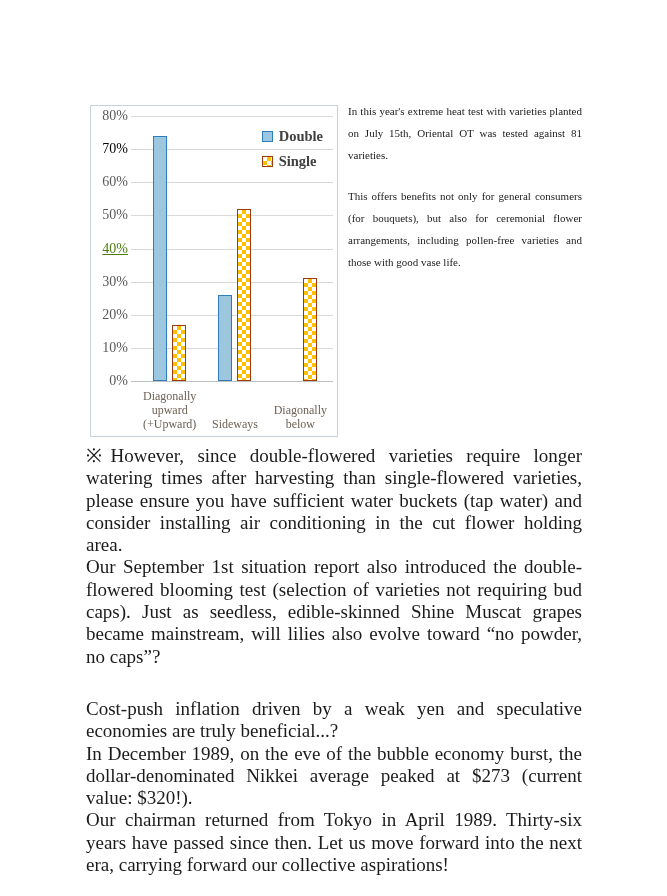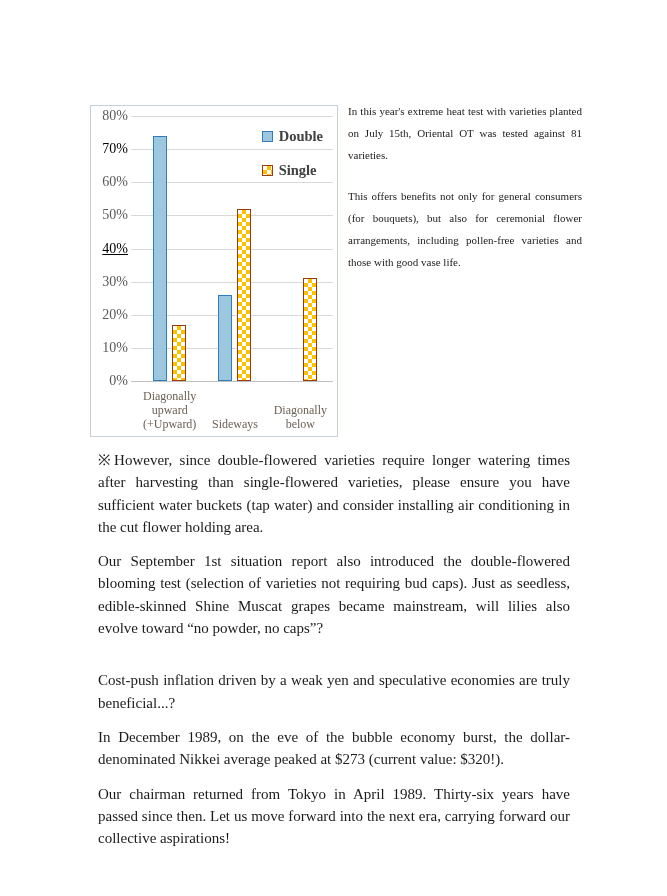--- a/index.html
+++ b/index.html
@@ -28,21 +28,21 @@
     font-size:14px;color:#595959;line-height:18px;white-space:nowrap;
   }
   .plot{position:absolute;left:46px;top:10px;width:196px;height:265px;}
   .gridline{position:absolute;left:-6px;right:0;height:1px;background:#d9d9d9;}
   .gridline.axis{background:#bfbfbf;}
   .groups{position:absolute;left:0;top:0;width:100%;height:100%;display:flex;}
   .group{flex:1;display:flex;align-items:flex-end;justify-content:center;gap:5px;height:100%;}
   .bar{width:14px;box-sizing:border-box;}
   .legend{
     position:absolute;top:13px;right:10px;
-    display:flex;flex-direction:column;gap:19px;
+    display:flex;flex-direction:column;gap:10px;
   }
   .legend-entry{display:flex;align-items:center;gap:6px;}
   .legend-marker{width:11px;height:11px;box-sizing:border-box;flex:none;}
   .legend-label{font-size:14.5px;font-weight:bold;color:#404040;line-height:15px;white-space:nowrap;}
   .x-labels{
     position:absolute;left:46px;top:283px;width:196px;
     display:flex;
     align-items:flex-end;
   }
   .x-label{
@@ -52,39 +52,39 @@
   }
   
   .right-col{flex:1;margin-left:10px;margin-top:-4px;}
   .right-col p{
     margin:0;font-size:11px;line-height:21.8px;
     text-align:justify;
   }
   .right-col p.spaced{margin-top:20px;}
   .body-text{margin-top:8px;}
   .body-text p{
-    margin:12px;font-size:15px;line-height:22.3px;
+    margin:0;font-size:19px;line-height:22.3px;
     text-align:justify;
   }
   .body-text p.gap-before{margin-top:30px;}
 </style>
 </head>
 <body>
 
 <div class="page">
 
   <div class="top-row">
 
     <div class="chart">
       <div class="y-labels" id="yLabels">
           <div class="y-label" style="top: 100%; color: rgb(89, 89, 89);">0%</div>
           <div class="y-label" style="top: 87.5%; color: rgb(89, 89, 89);">10%</div>
           <div class="y-label" style="top: 75%; color: rgb(89, 89, 89);">20%</div>
           <div class="y-label" style="top: 62.5%; color: rgb(89, 89, 89);">30%</div>
-          <div class="y-label" style="top: 50%; color: #000000; text-decoration: underline;">40%</div>
+          <div class="y-label" style="top: 50%; color: #4d7c0f; text-decoration: underline;">40%</div>
           <div class="y-label" style="top: 37.5%; color: rgb(89, 89, 89);">50%</div>
           <div class="y-label" style="top: 25%; color: rgb(89, 89, 89);">60%</div>
           <div class="y-label" style="top: 12.5%; color: #000000;">70%</div>
           <div class="y-label" style="top: 0%; color: rgb(89, 89, 89);">80%</div>
         </div>
       <div class="plot" id="plot">
           <div class="gridline" style="top: 0%; background: rgb(217, 217, 217);"></div>
           <div class="gridline" style="top: 12.5%; background: rgb(217, 217, 217);"></div>
           <div class="gridline" style="top: 25%; background: rgb(217, 217, 217);"></div>
           <div class="gridline" style="top: 37.5%; background: rgb(217, 217, 217);"></div>

